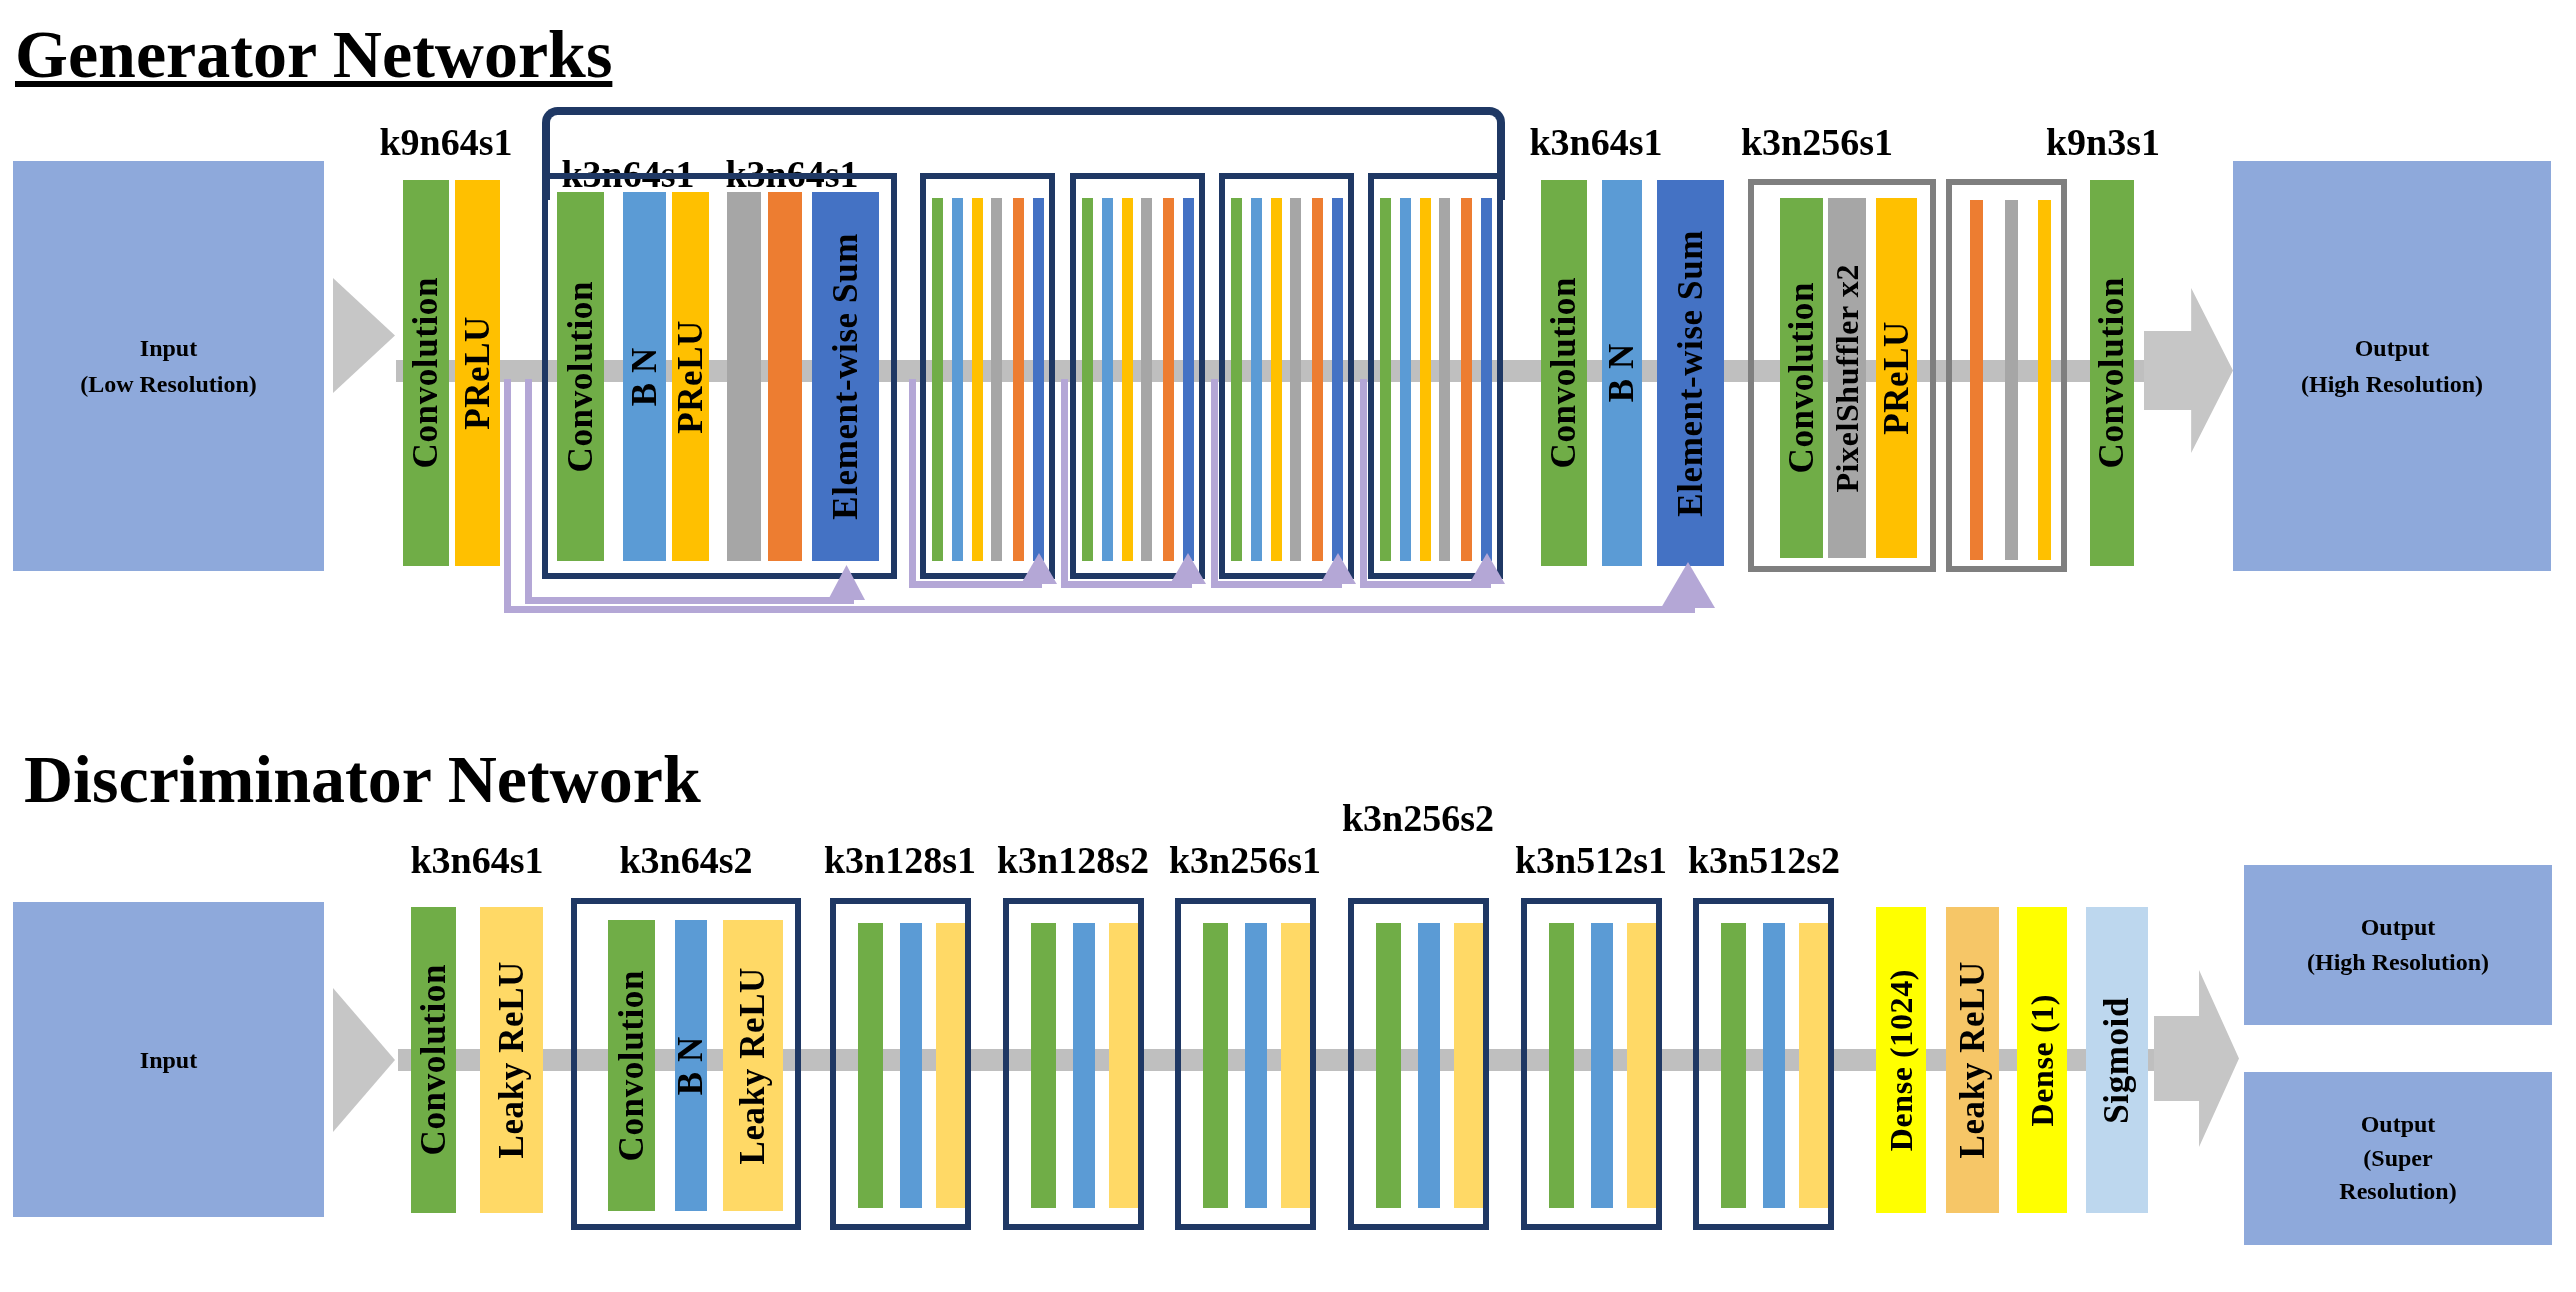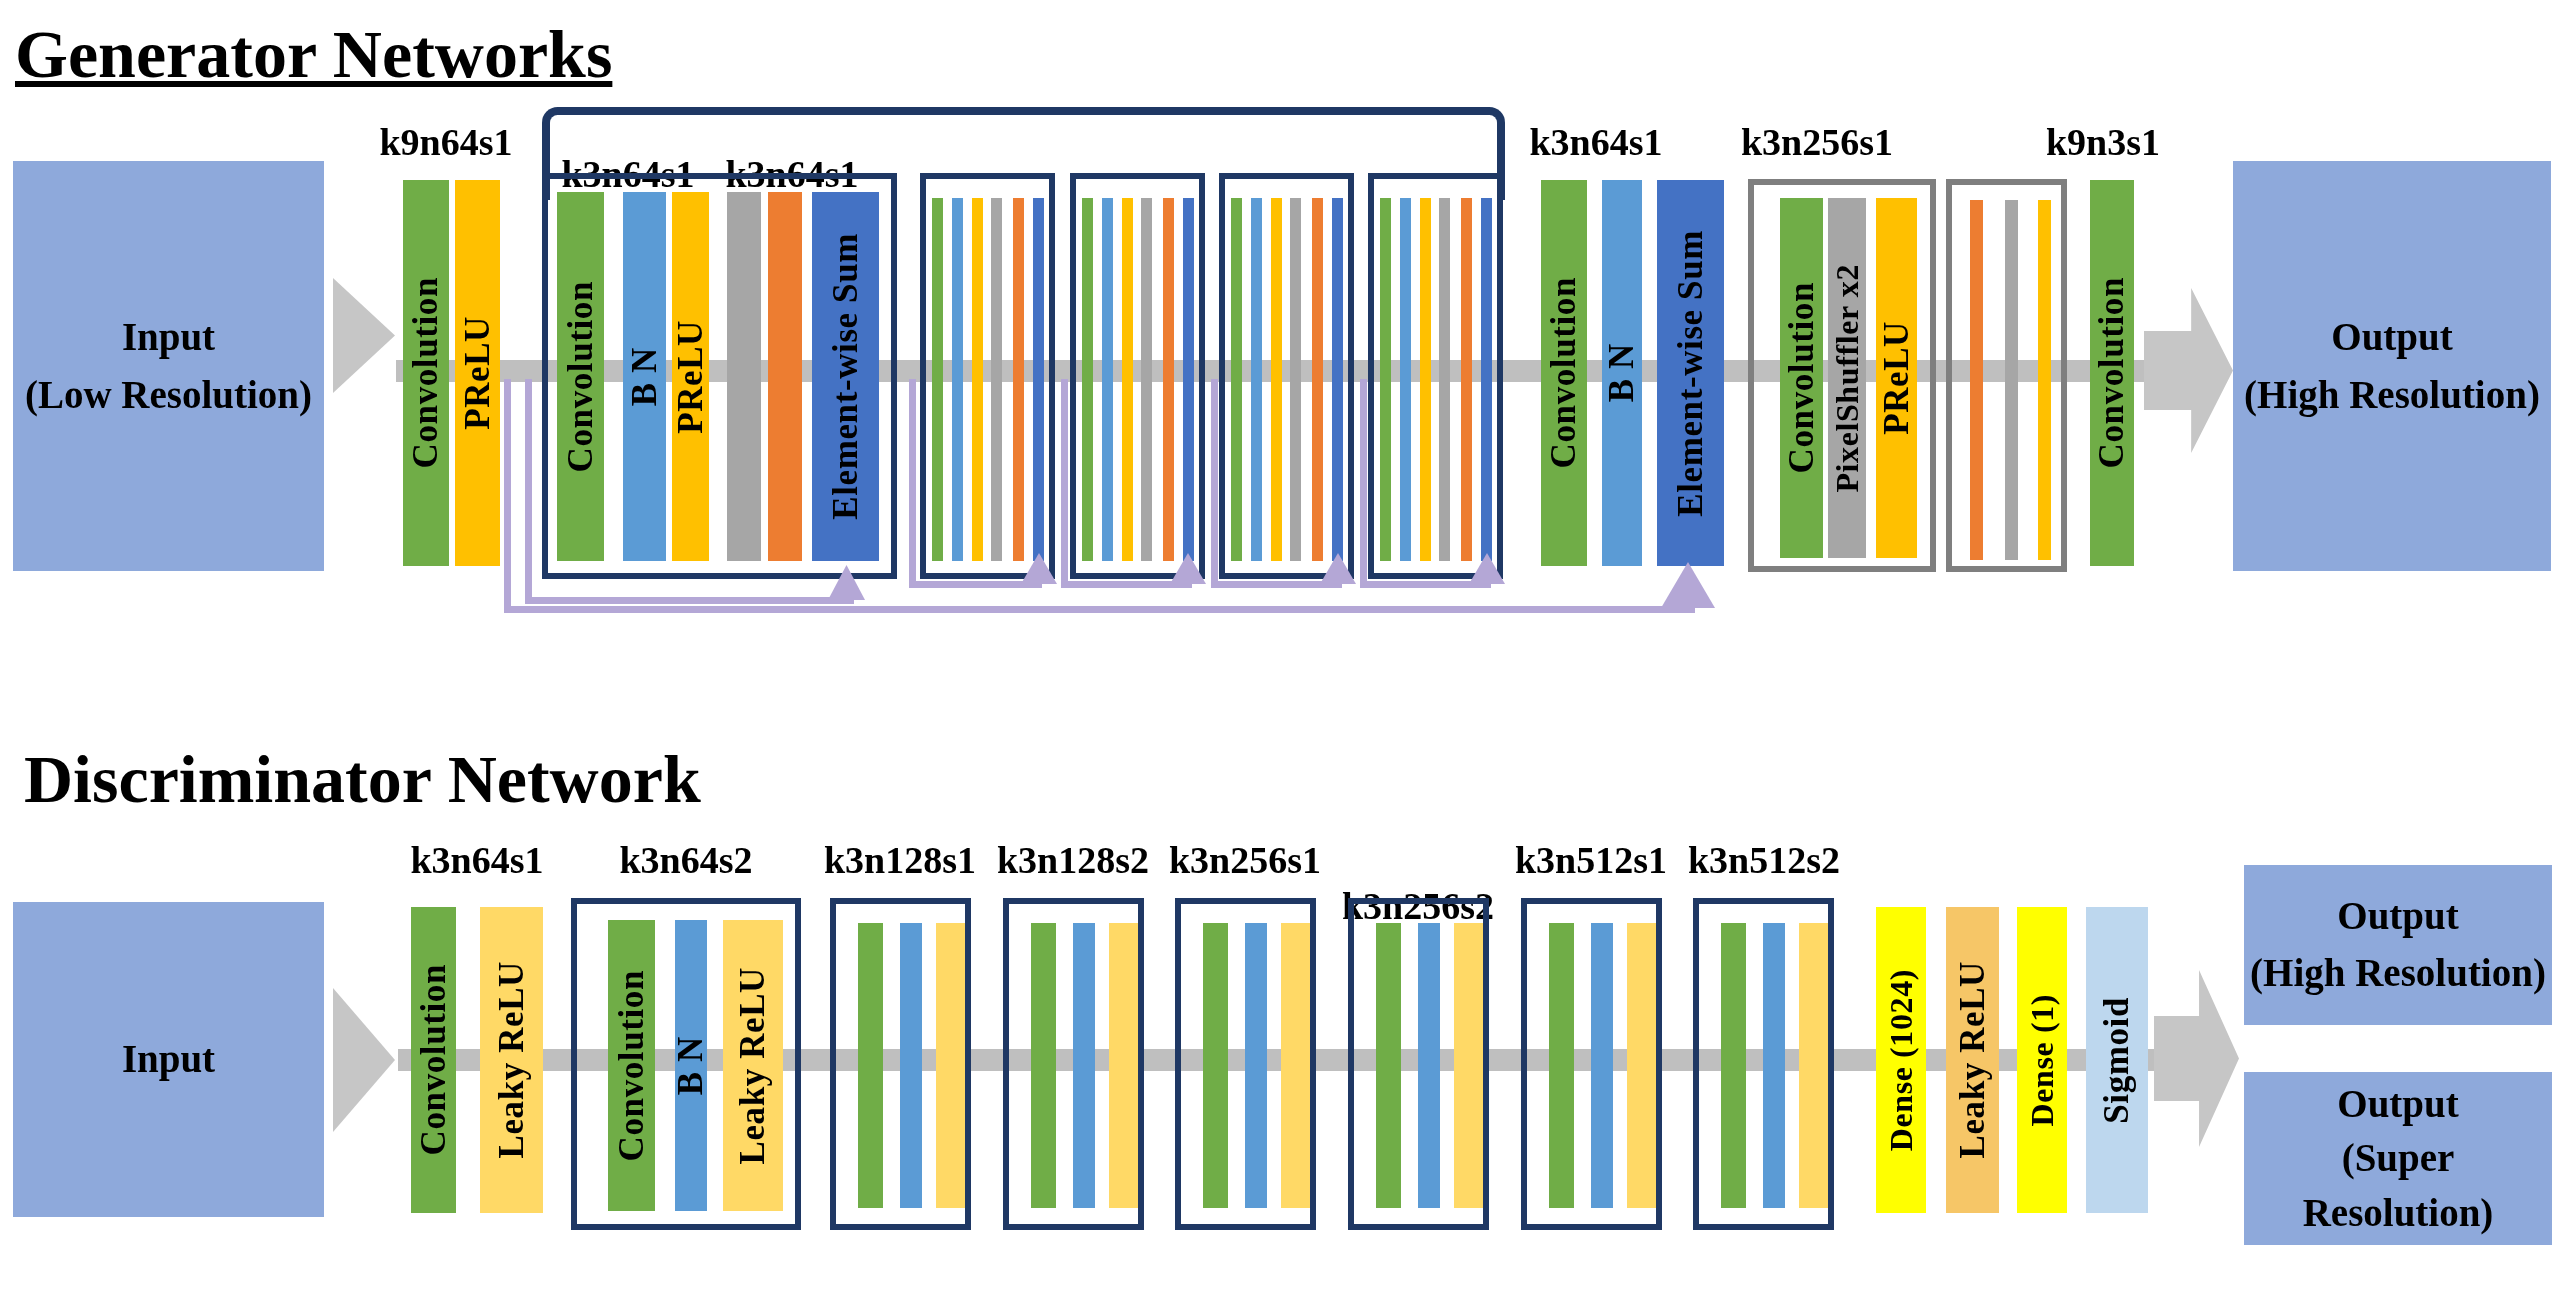--- a/index.html
+++ b/index.html
@@ -6,21 +6,21 @@
   #canvas{
     position:relative;width:2576px;height:1292px;background:#fff;overflow:hidden;
     font-family:"Liberation Serif",serif;font-weight:bold;color:#000;
   }
   .abs{position:absolute;}
   .title{position:absolute;font-size:68px;font-weight:bold;white-space:nowrap;line-height:1.1;}
   .banner{position:absolute;font-size:48px;color:var(--c-navy);text-align:center;white-space:nowrap;}
   .klabel{position:absolute;font-size:38px;text-align:center;width:180px;white-space:nowrap;}
   .panel{
     position:absolute;background:var(--c-panel);display:flex;align-items:center;justify-content:center;
-    text-align:center;font-size:39px;line-height:1.5;white-space:pre-line;z-index:2;
+    text-align:center;font-size:24px;line-height:1.5;white-space:pre-line;z-index:2;
   }
   .bar{position:absolute;display:flex;align-items:center;justify-content:center;z-index:2;}
   .vtext{
     writing-mode:vertical-rl;transform:rotate(180deg);font-weight:bold;white-space:nowrap;
     font-size:35px;letter-spacing:0.6px;
   }
   .f54{font-size:32px;}
   .box{position:absolute;border:6.6px solid var(--c-navy);box-sizing:border-box;background:transparent;z-index:2;}
   .gbox{position:absolute;border:6px solid var(--c-boxgray);box-sizing:border-box;background:transparent;z-index:2;}
   .bracket{
@@ -176,21 +176,21 @@
   <div class="skiphead" style="left:1469px;top:553px;width:36px;height:31px;"></div>
 
 
   <div class="title" style="left:24px;top:742px;">Discriminator Network</div>
 
   <div class="klabel" style="left:387px;top:838px;">k3n64s1</div>
   <div class="klabel" style="left:596px;top:838px;">k3n64s2</div>
   <div class="klabel" style="left:810px;top:838px;">k3n128s1</div>
   <div class="klabel" style="left:983px;top:838px;">k3n128s2</div>
   <div class="klabel" style="left:1155px;top:838px;">k3n256s1</div>
-  <div class="klabel" style="left:1328px;top:884px;">k3n256s2</div>
+  <div class="klabel" style="left:1328px;top:796px;">k3n256s2</div>
   <div class="klabel" style="left:1501px;top:838px;">k3n512s1</div>
   <div class="klabel" style="left:1674px;top:838px;">k3n512s2</div>
 
   <div class="hline" style="left:398px;top:1049px;width:1796px;height:21.6px;"></div>
   <div class="tri" style="left:333px;top:988px;width:62px;height:144px;"></div>
   <div class="blockarrow" style="left:2154px;top:970px;width:85px;height:177px;"></div>
 
   <div class="panel" style="left:13px;top:902px;width:311px;height:315px;">Input</div>
 
   <div class="bar c-green" style="left:411px;top:907px;width:45px;height:306px;">

